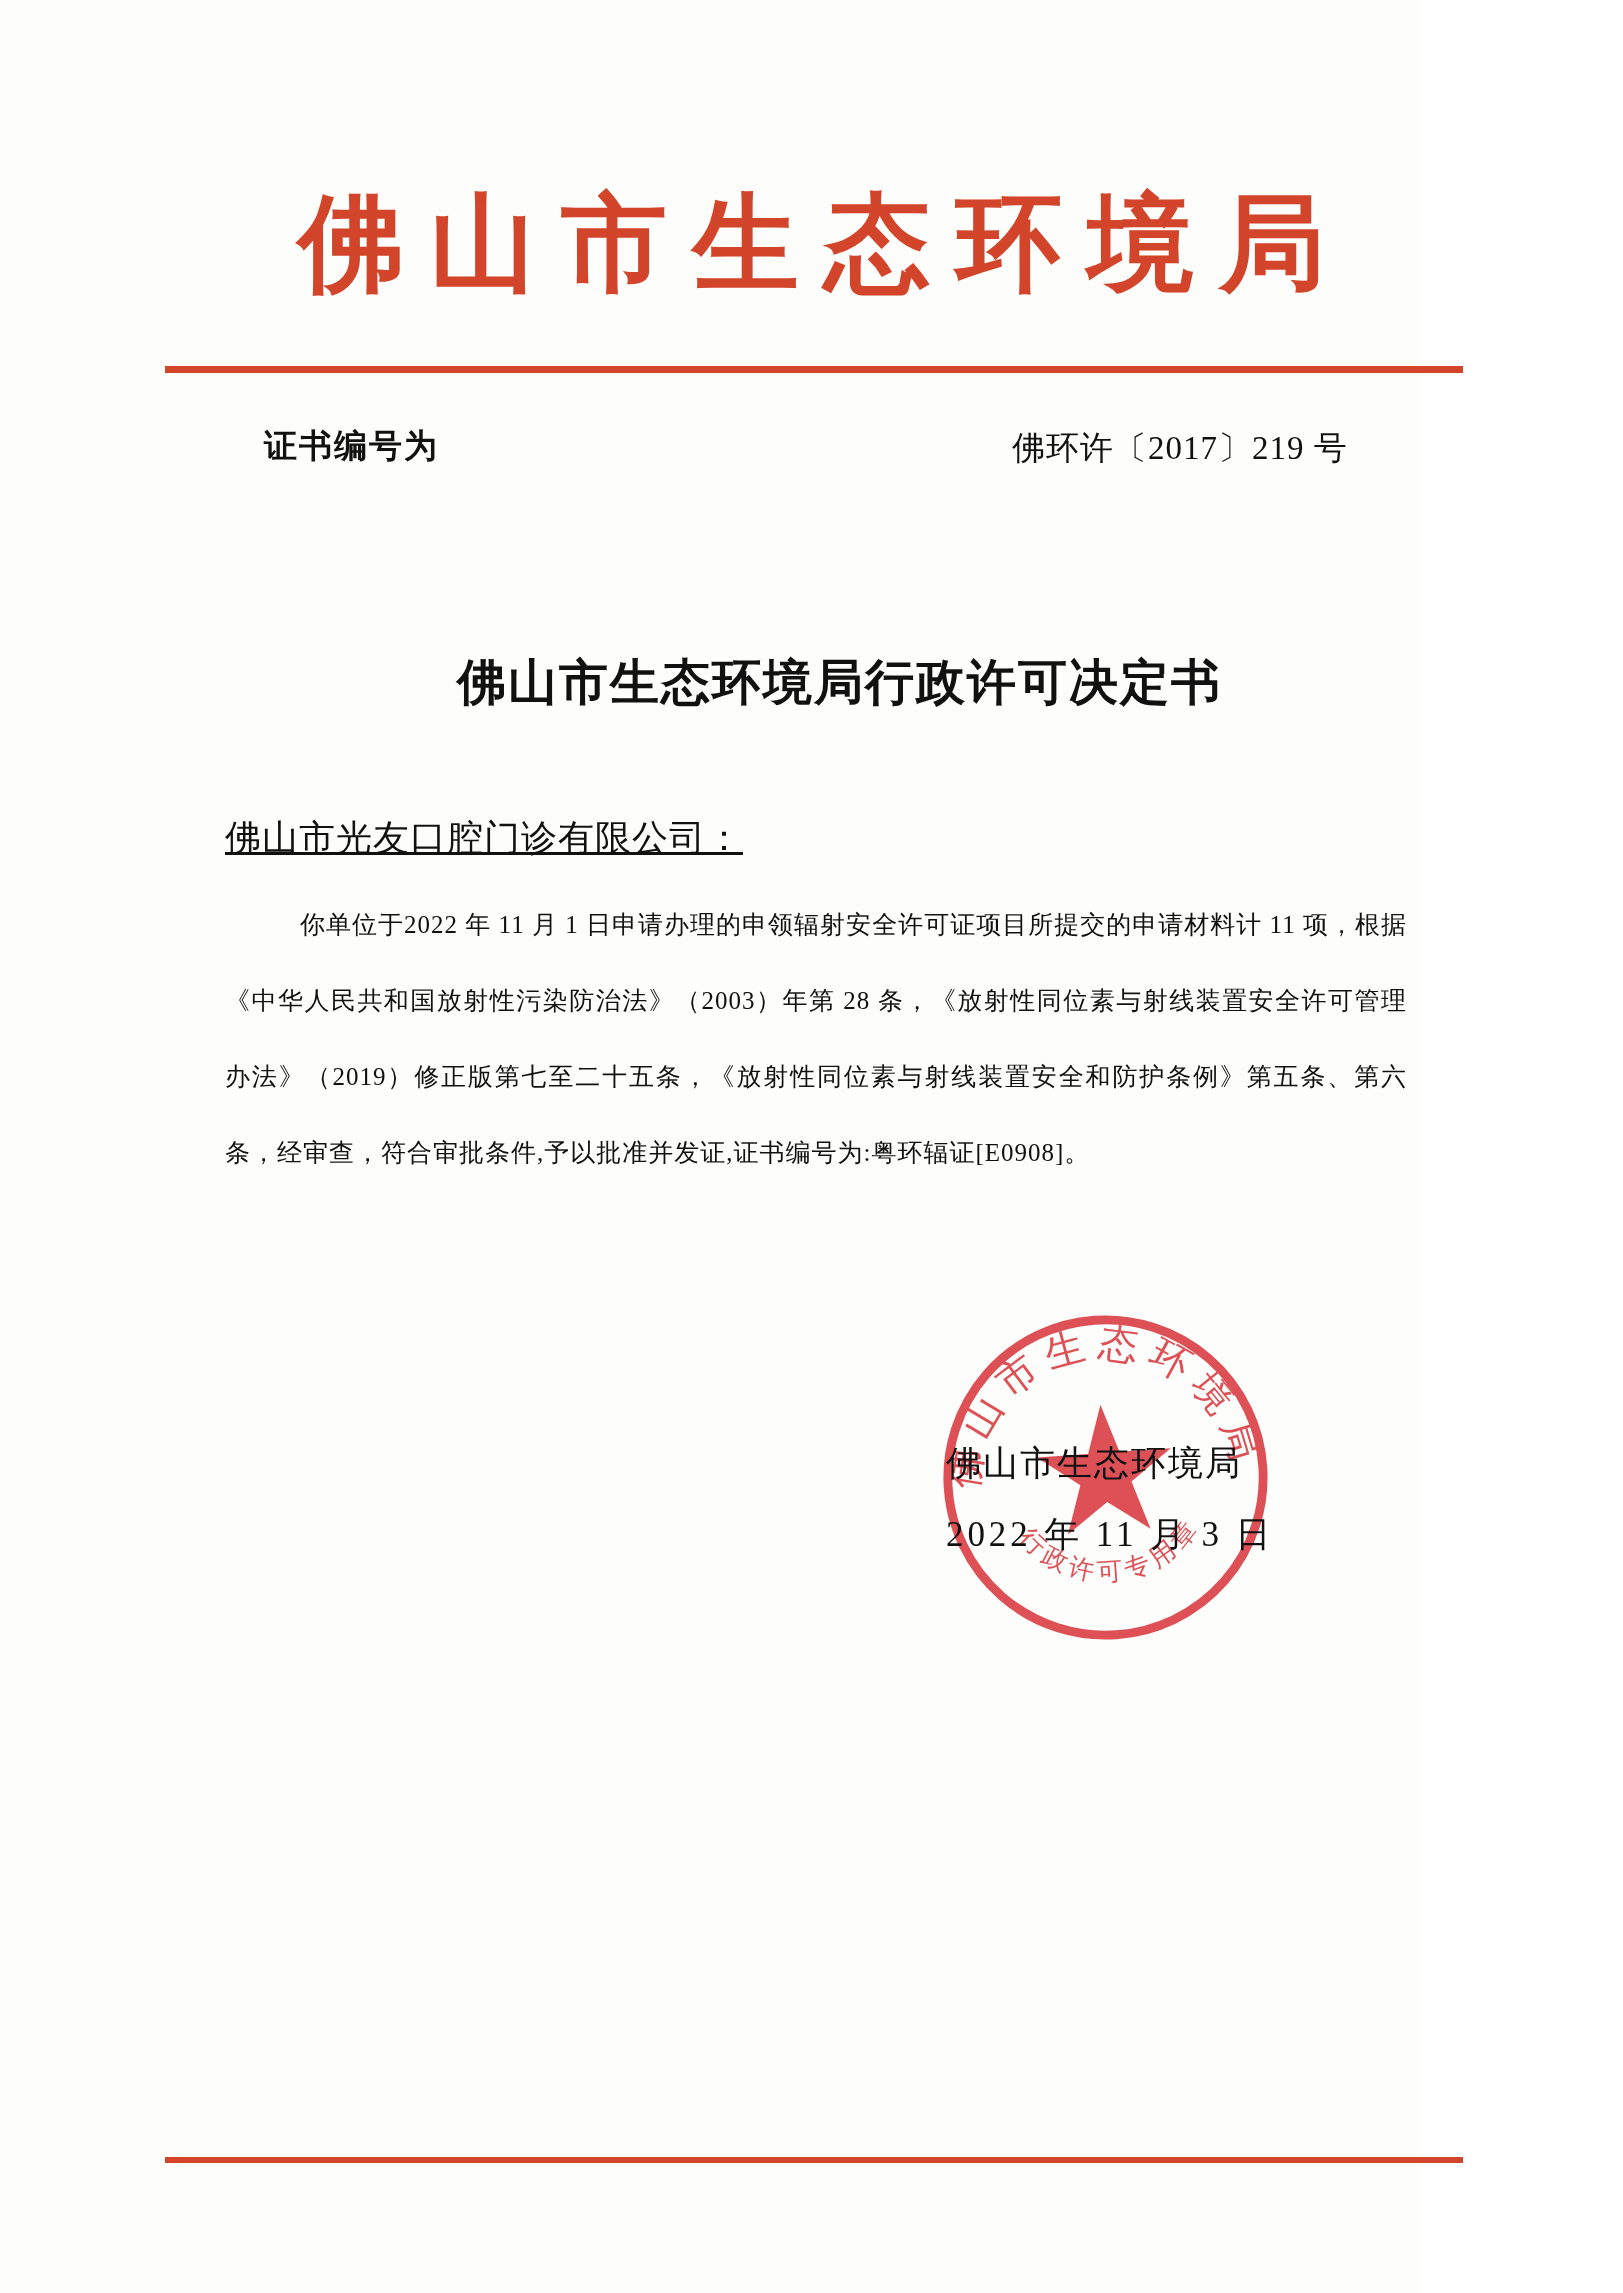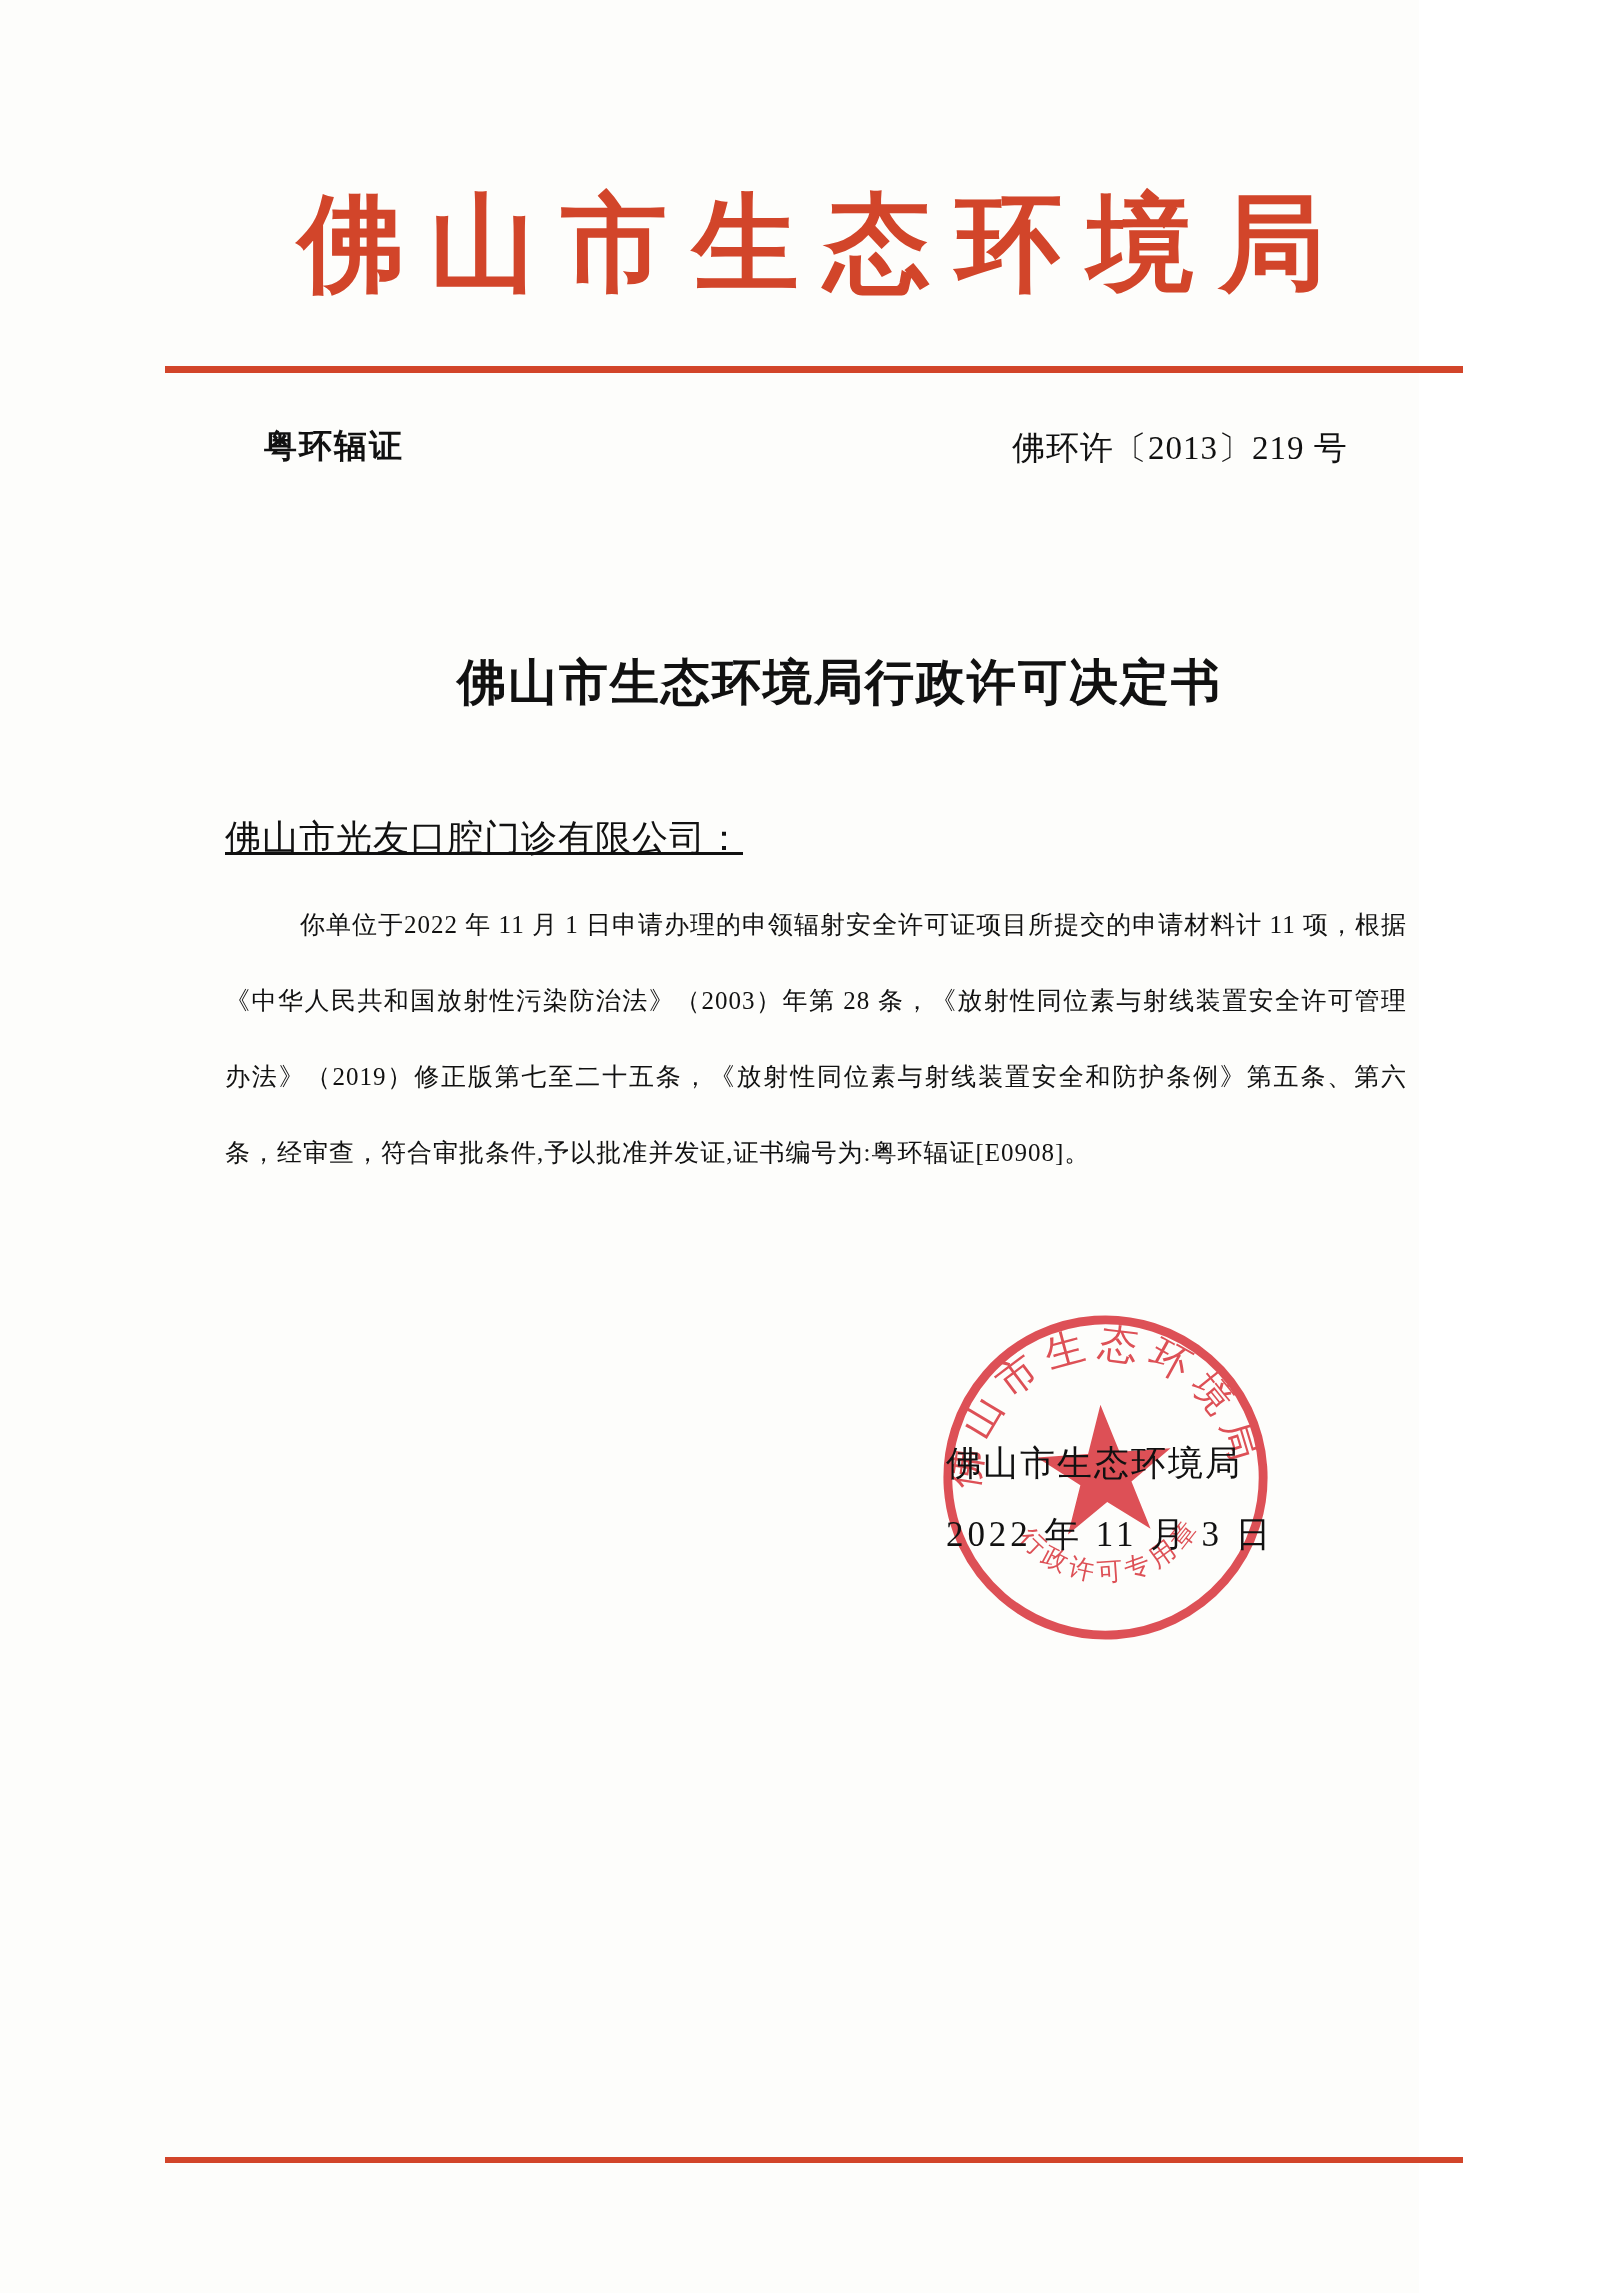--- a/index.html
+++ b/index.html
@@ -163,22 +163,22 @@
 
 <div class="page">
 
   <div class="masthead">
     <div class="masthead-title">佛山市生态环境局</div>
   </div>
 
   <div class="rule-top"></div>
 
   <div class="header-row">
-    <div class="open-label">粤环辐证</div>
-    <div class="doc-number">佛环许〔2013〕219 号</div>
+    <div class="open-label">证书编号为</div>
+    <div class="doc-number">佛环许〔2017〕219 号</div>
   </div>
 
   <div class="doc-title">佛山市生态环境局行政许可决定书</div>
 
   <div class="recipient">佛山市光友口腔门诊有限公司：</div>
 
   <div class="body-text">
     <p>你单位于2022 年 11 月 1 日申请办理的申领辐射安全许可证项目所提交的申请材料计 11 项，根据《中华人民共和国放射性污染防治法》（2003）年第 28 条，《放射性同位素与射线装置安全许可管理办法》（2019）修正版第七至二十五条，《放射性同位素与射线装置安全和防护条例》第五条、第六条，经审查，符合审批条件,予以批准并发证,证书编号为:粤环辐证[E0908]。</p>
   </div>
 

